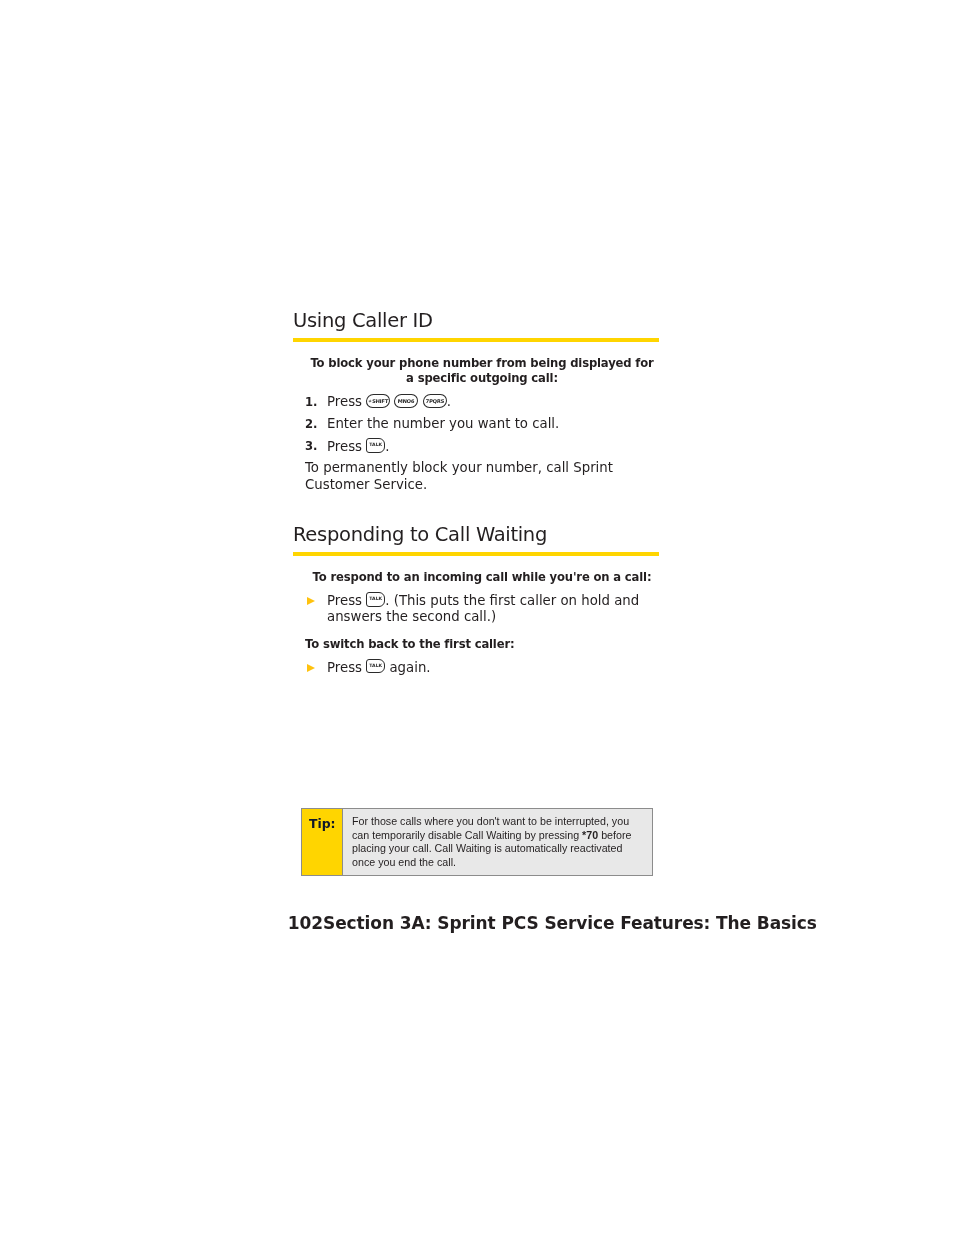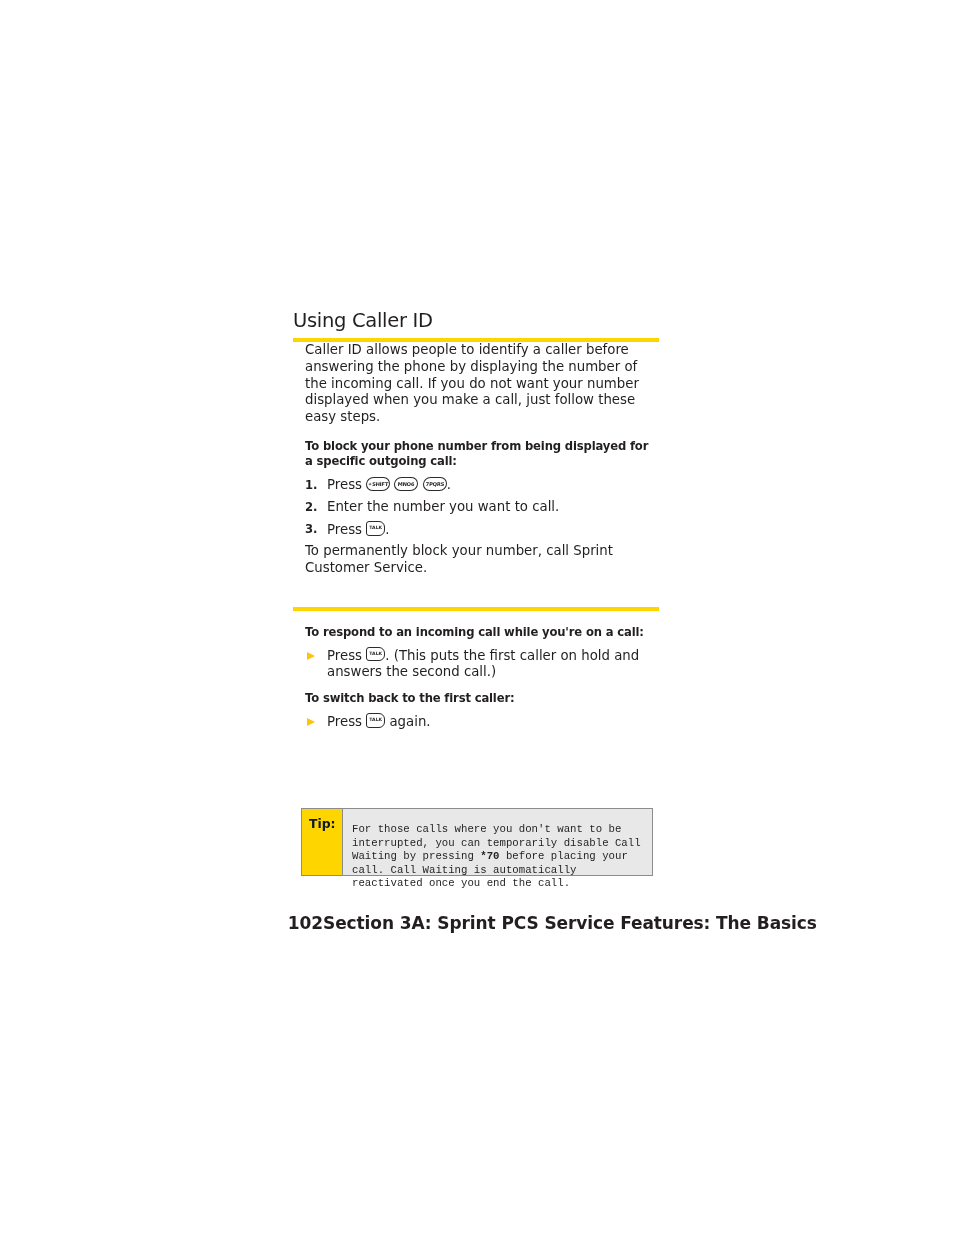--- a/index.html
+++ b/index.html
@@ -68,21 +68,21 @@
 
   .lead-in {
     font-family: "DejaVu Sans", sans-serif;
     font-size: 11.6px;
     font-weight: bold;
     line-height: 15px;
     letter-spacing: -0.15px;
     margin: 0;
     color: #231f20;
   }
-  .lead-in.sp-top { margin-top: 14px; }
+  .lead-in.sp-top { margin-top: 14px; text-align: center; }
 
   
   ol.steps {
     list-style: none;
     margin: 8px 0 0 0;
     padding: 0;
   }
   ol.steps li {
     position: relative;
     padding-left: 34px;
@@ -176,25 +176,24 @@
     box-sizing: border-box;
     font-family: "DejaVu Sans", sans-serif;
     font-size: 12.4px;
     font-weight: bold;
     color: #0f172a;
     padding: 7px 0 0 7px;
   }
   .tipbox .tip-body {
     flex: 1;
     padding: 6px 8px 0 9px;
-    font-family: Liberation Mono, monospace;
+    font-family: Liberation Sans, sans-serif;
     font-size: 10.7px;
     line-height: 13.6px;
     color: #231f20;
-    margin-top: 8px;
   }
   .tipbox .tip-body b { font-weight: bold; }
 
   
   .footer {
     position: absolute;
     left: 277px;
     top: 913px;
     font-family: "DejaVu Sans", sans-serif;
     font-size: 17px;
@@ -212,21 +211,20 @@
 <body>
 
 <div class="page">
 
   <div class="content">
 
     <h2 class="section-heading">Using Caller ID</h2>
     <div class="heading-rule"></div>
 
     <div class="indent">
-      <p class="body para-intro">Caller ID allows people to identify a caller before answering the phone by displaying the number of the incoming call. If you do not want your number displayed when you make a call, just follow these easy steps.</p>
 
       <p class="lead-in sp-top">To block your phone number from being displayed for a specific outgoing call:</p>
     </div>
 
     <ol class="steps">
       <li>
         <span class="num">1.</span>
         <span>Press</span>
         <span class="key wide">✶SHIFT</span>
         <span class="key wide">MNO6</span>
@@ -241,20 +239,21 @@
         <span>Press</span>
         <span class="key talk">TALK</span><span>.</span>
       </li>
     </ol>
 
     <div class="indent" style="margin-top:3px;">
       <p class="body">To permanently block your number, call Sprint Customer Service.</p>
     </div>
 
     <div class="heading-block-2">
+      <h2 class="section-heading">Responding to Call Waiting</h2>
       <div class="heading-rule"></div>
     </div>
 
     <div class="indent">
 
       <p class="lead-in sp-top">To respond to an incoming call while you're on a call:</p>
     </div>
 
     <ul class="arrows">
       <li>

